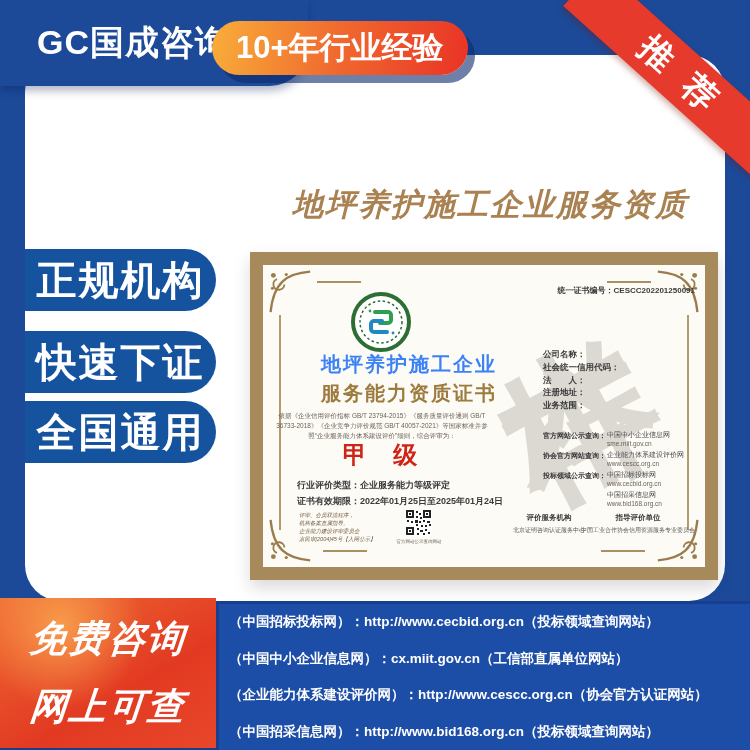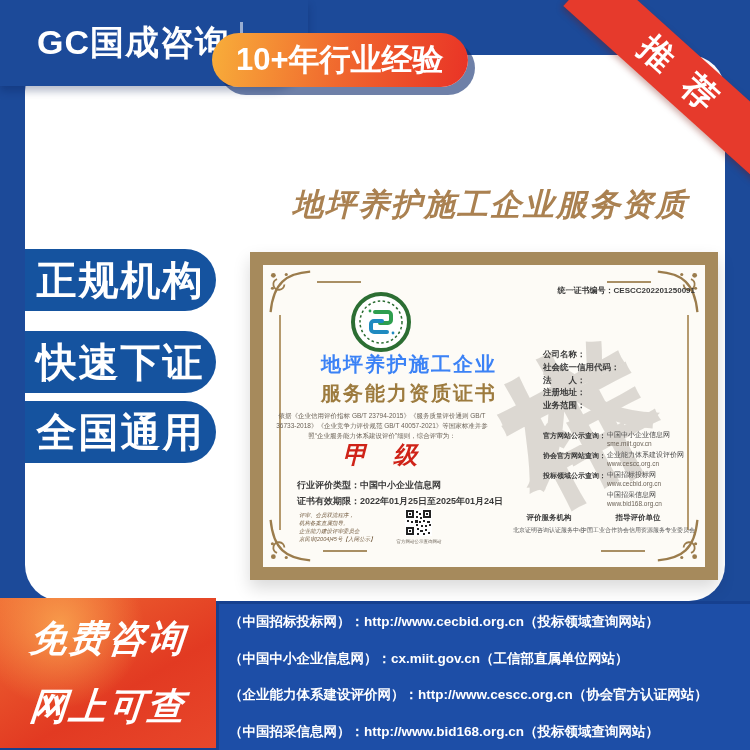--- a/index.html
+++ b/index.html
@@ -18,21 +18,20 @@
     display:flex; align-items:center;padding-left:19px;
   }
   .brand { color:#fff; font-size:34px; font-weight:bold; margin-left:18px; letter-spacing:1px; white-space:nowrap; }
   .brand-divider { display:inline-block; width:3px; height:42px; background:rgba(255,255,255,.55); margin-left:10px; }
   .badge {
     position:absolute; left:212px; top:21px; height:54px; line-height:54px;
     padding:0 24px; border-radius:30px; z-index:6; white-space:nowrap;
     background:linear-gradient(100deg,#f8ae3a 0%,#f0682e 50%,#e93326 100%);
     color:#fff; font-size:31px; font-weight:bold;
     box-shadow:7px 8px 0 rgba(13,43,110,.6);
-    margin-top:12px;
   }
   .ribbon {
     position:absolute; left:548px; top:46px; width:260px; height:54px;
     background:#e63a2c; transform:rotate(42deg); z-index:7;
     display:flex; align-items:center; justify-content:center;
     box-shadow:0 3px 6px rgba(120,20,10,.35);
   }
   .ribbon-text { color:#fff; font-size:34px; font-weight:bold; letter-spacing:24px; text-indent:24px; }
 
   
@@ -78,21 +77,21 @@
   .dash.bL { left:60px; bottom:15px; } .dash.bR { right:60px; bottom:15px; }
   .side-line { position:absolute; width:2px; height:215px; top:50px; background:#b59a6e; }
   .side-line.l { left:16px; } .side-line.r { right:16px; }
 
   .cert-serial { position:absolute; right:10px; top:20px; font-size:8px; font-weight:bold; color:#3a3a3a; }
 
   .cert-logo { position:absolute; left:88px; top:27px; width:60px; height:60px; }
   .cert-title1 { position:absolute; left:0; width:234px; top:86px; color:#3b82f6; font-size:20px; font-weight:bold; letter-spacing:2px; text-align:right; }
   .cert-title2 { position:absolute; left:0; width:234px; top:115px; color:#9d7b3e; font-size:20px; font-weight:bold; letter-spacing:2px; text-align:right; }
   .cert-basis { position:absolute; left:8px; top:146px; width:222px; font-size:6.5px; line-height:1.5; color:#6b6257; text-align:center; }
-  .cert-grade { position:absolute; left:0; width:234px; top:174px; text-align:center; color:#cf2318; font-size:24px; font-weight:bold; letter-spacing:10px; text-indent:10px;font-style:italic; }
+  .cert-grade { position:absolute; left:0; width:234px; top:174px; text-align:center; color:#cf2318; font-size:24px; font-weight:bold; letter-spacing:10px; text-indent:10px; }
   .cert-eval { position:absolute; left:34px; top:213px; font-size:9px; font-weight:bold; color:#3a3a3a; line-height:15.5px; white-space:nowrap; }
   .cert-note { position:absolute; left:36px; top:246px; font-size:5.5px; line-height:8px; color:#7a6348; font-style:italic; }
   .cert-qr { position:absolute; left:142px; top:244px; width:27px; height:27px; }
   .cert-qr-caption { position:absolute; left:128px; top:274px; width:56px; font-size:4.5px; color:#6b6257; text-align:center; }
 
   .cert-fields { position:absolute; left:280px; top:83px; font-size:8.5px; font-weight:bold; color:#3a3a3a; line-height:12.8px; }
   .cert-queries { position:absolute; left:280px; top:166px; display:flex; flex-direction:column; gap:3px; }
   .q-row { display:flex; }
   .q-label { width:64px; font-size:7px; font-weight:bold; color:#3a3a3a; white-space:nowrap; }
   .q-val { font-size:7px; color:#4a4a4a; line-height:8.5px; }
@@ -192,21 +191,21 @@
       <path d="M36 40 h-13 a3 3 0 0 1 -3 -3 v-5 a3 3 0 0 1 3 -3 h8" fill="none" stroke="#1f8ac0" stroke-width="4" stroke-linecap="round"></path>
       <circle cx="19" cy="19" r="1.4" fill="#2e9e4f"></circle>
       <circle cx="42" cy="41" r="1.4" fill="#1f8ac0"></circle>
     </svg>
 
     <div class="cert-title1">地坪养护施工企业</div>
     <div class="cert-title2">服务能力资质证书</div>
     <div class="cert-basis">依据《企业信用评价指标 GB/T 23794-2015》《服务质量评价通则 GB/T 36733-2018》《企业竞争力评价规范 GB/T 40057-2021》等国家标准并参照“企业服务能力体系建设评价”细则，综合评审为：</div>
     <div class="cert-grade">甲 级</div>
     <div class="cert-eval">
-      <div>行业评价类型：中国中小企业信息网</div>
+      <div>行业评价类型：企业服务能力等级评定</div>
       <div>证书有效期限：2022年01月25日至2025年01月24日</div>
     </div>
 
     <div class="cert-note">
       <div>评审、会员双流程序，</div>
       <div>机构备案直属指导。</div>
       <div>企业能力建设评审委员会</div>
       <div>京民审[2004]45号【入网公示】</div>
     </div>
 

